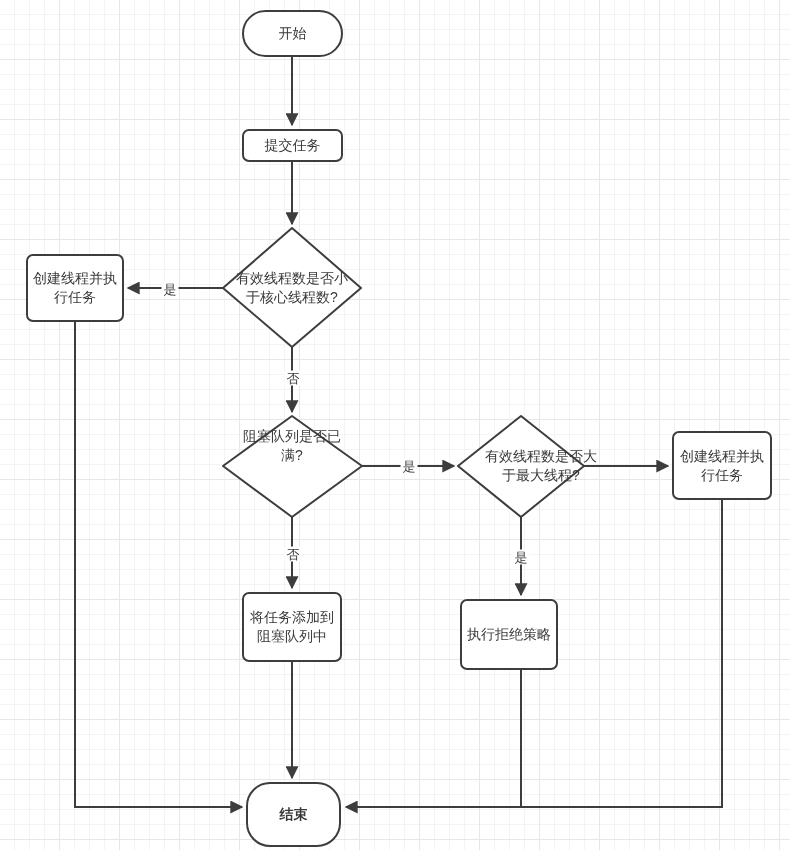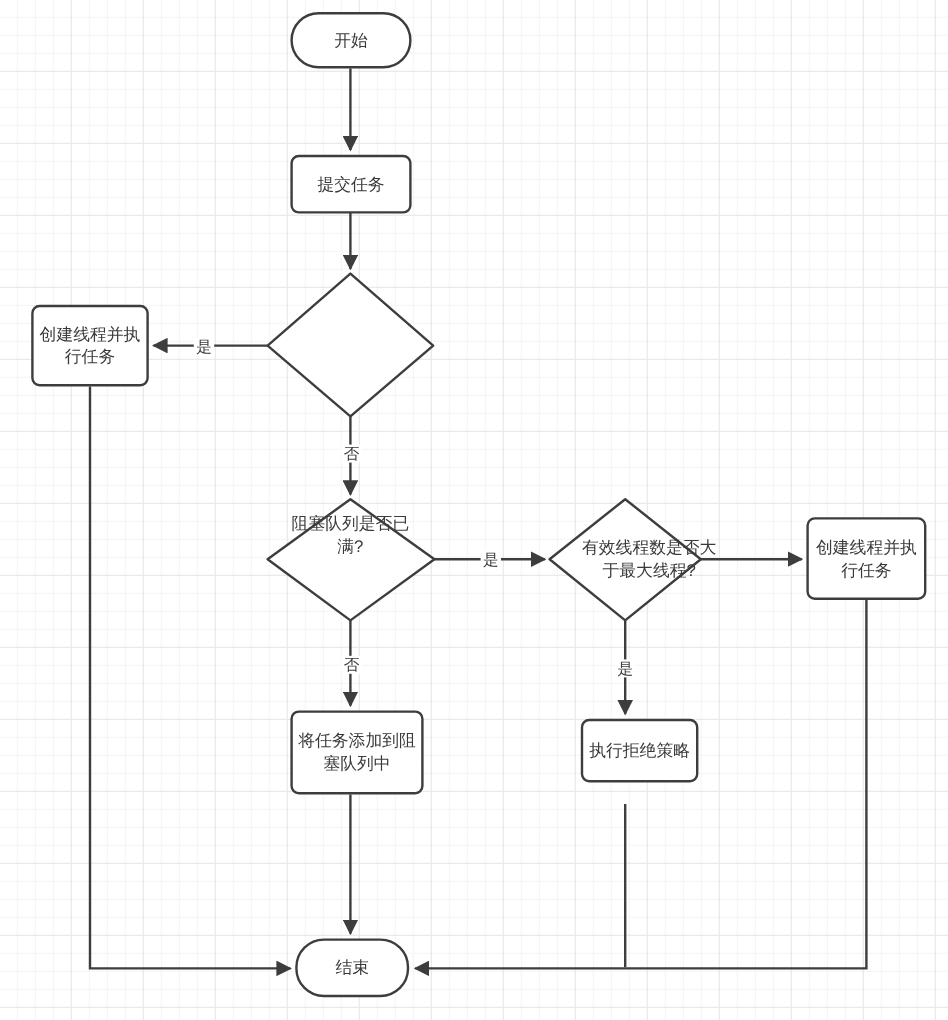--- a/index.html
+++ b/index.html
@@ -96,32 +96,33 @@
     <path class="edge" d="M722 500 V807 H346" marker-end="url(#arrow)"></path>
     <path class="edge" d="M521 670 V806"></path>
 
     <polygon class="diamond" points="292,228 361,288 292,347 223,288"></polygon>
     <polygon class="diamond" points="292,416 362,466 292,517 223,466"></polygon>
     <polygon class="diamond" points="521,416 584,466 521,517 458,466"></polygon>
   </svg>
 
   <div class="node pill" style="left:242px; top:10px;  width:101px; height:47px;">开始</div>
 
-  <div class="node rect" style="left:242px; top:129px; width:101px; height:49px;">提交任务</div>
+  <div class="node rect" style="left:242px; top:129px; width:101px; height:33px;">提交任务</div>
 
   <div class="node rect" style="left:26px;  top:254px; width:98px;  height:68px;">创建线程并执行任务</div>
 
   <div class="node rect" style="left:672px; top:431px; width:100px; height:69px;">创建线程并执行任务</div>
 
-  <div class="node rect" style="left:242px; top:592px; width:111px; height:70px;">将任务添加到阻塞队列中</div>
+  <div class="node rect" style="left:242px; top:592px; width:100px; height:70px;">将任务添加到阻塞队列中</div>
 
-  <div class="node rect" style="left:484px; top:599px; width:98px;  height:53px;">执行拒绝策略</div>
+  <div class="node rect" style="left:460px; top:599px; width:98px;  height:71px;">执行拒绝策略</div>
 
-  <div class="node pill" style="left:246px; top:782px; width:95px;  height:49px;">结束</div>
+  <div class="node pill" style="left:246px; top:782px; width:95px;  height:65px;font-weight:bold;">结束</div>
 
+  <div class="diamond-text" style="left:292px; top:288px; width:114px;">有效线程数是否小于核心线程数?</div>
 
   <div class="diamond-text" style="left:292px; top:446px; width:100px;">阻塞队列是否已满?</div>
 
   <div class="diamond-text" style="left:521px; top:466px; width:114px;margin-left:20px;">有效线程数是否大于最大线程?</div>
 
   <div class="edge-label" style="left:170px; top:289px;">是</div>
 
   <div class="edge-label" style="left:293px; top:378px;">否</div>
 
   <div class="edge-label" style="left:409px; top:466px;">是</div>

